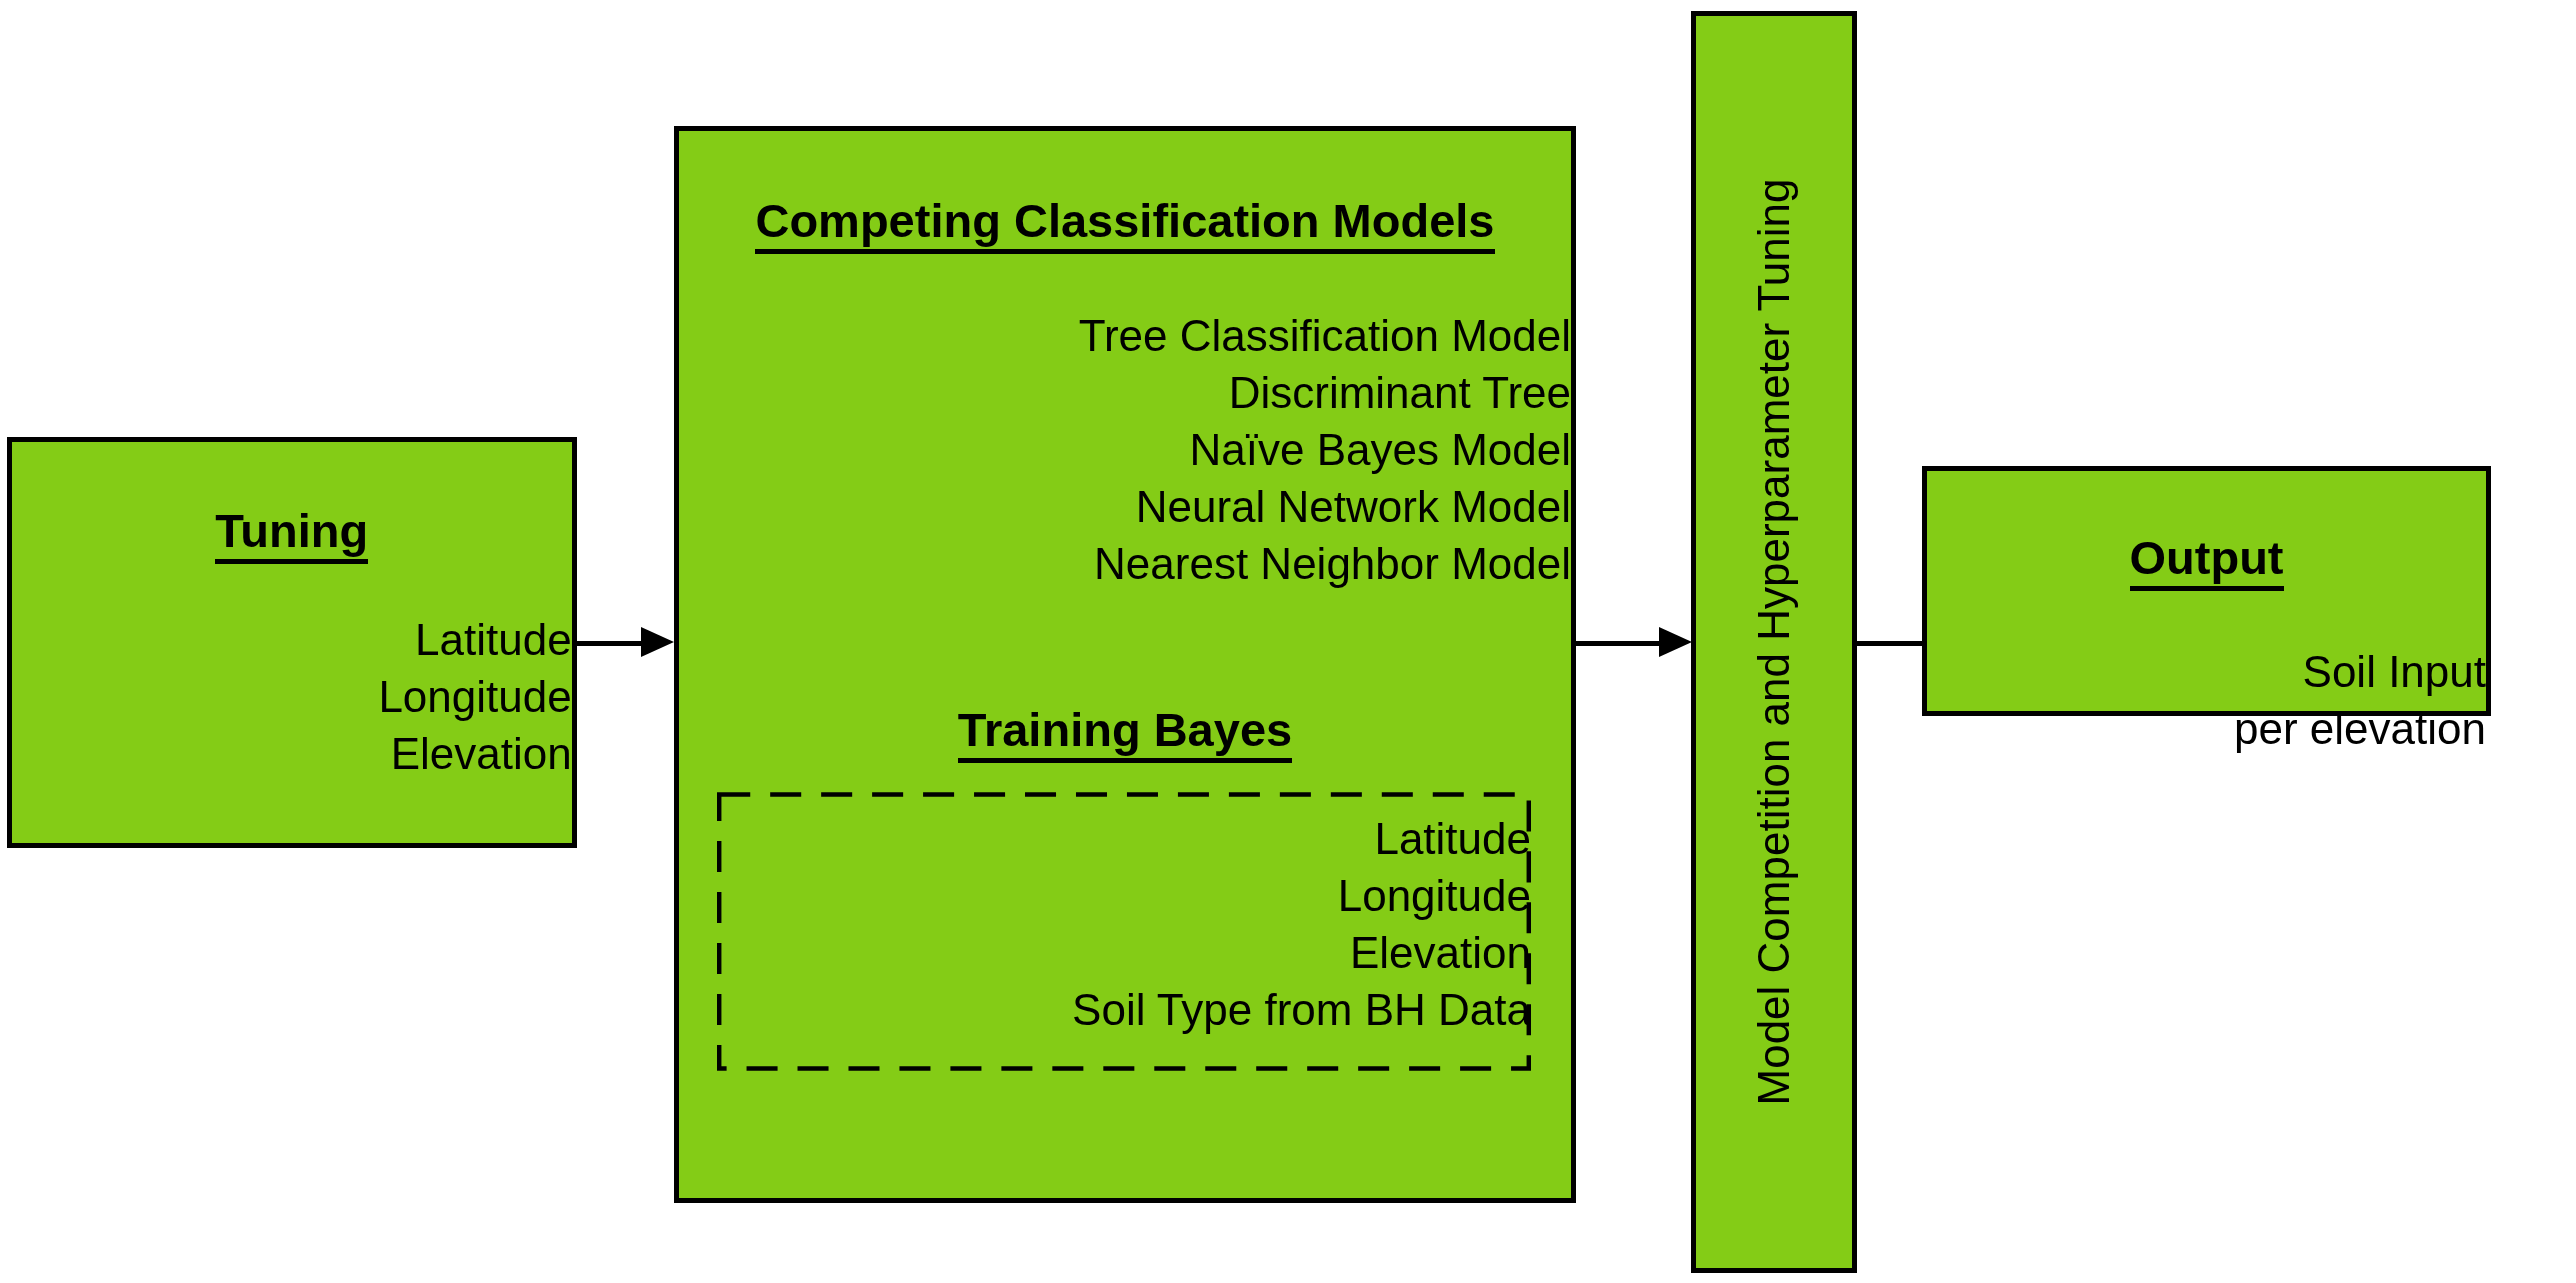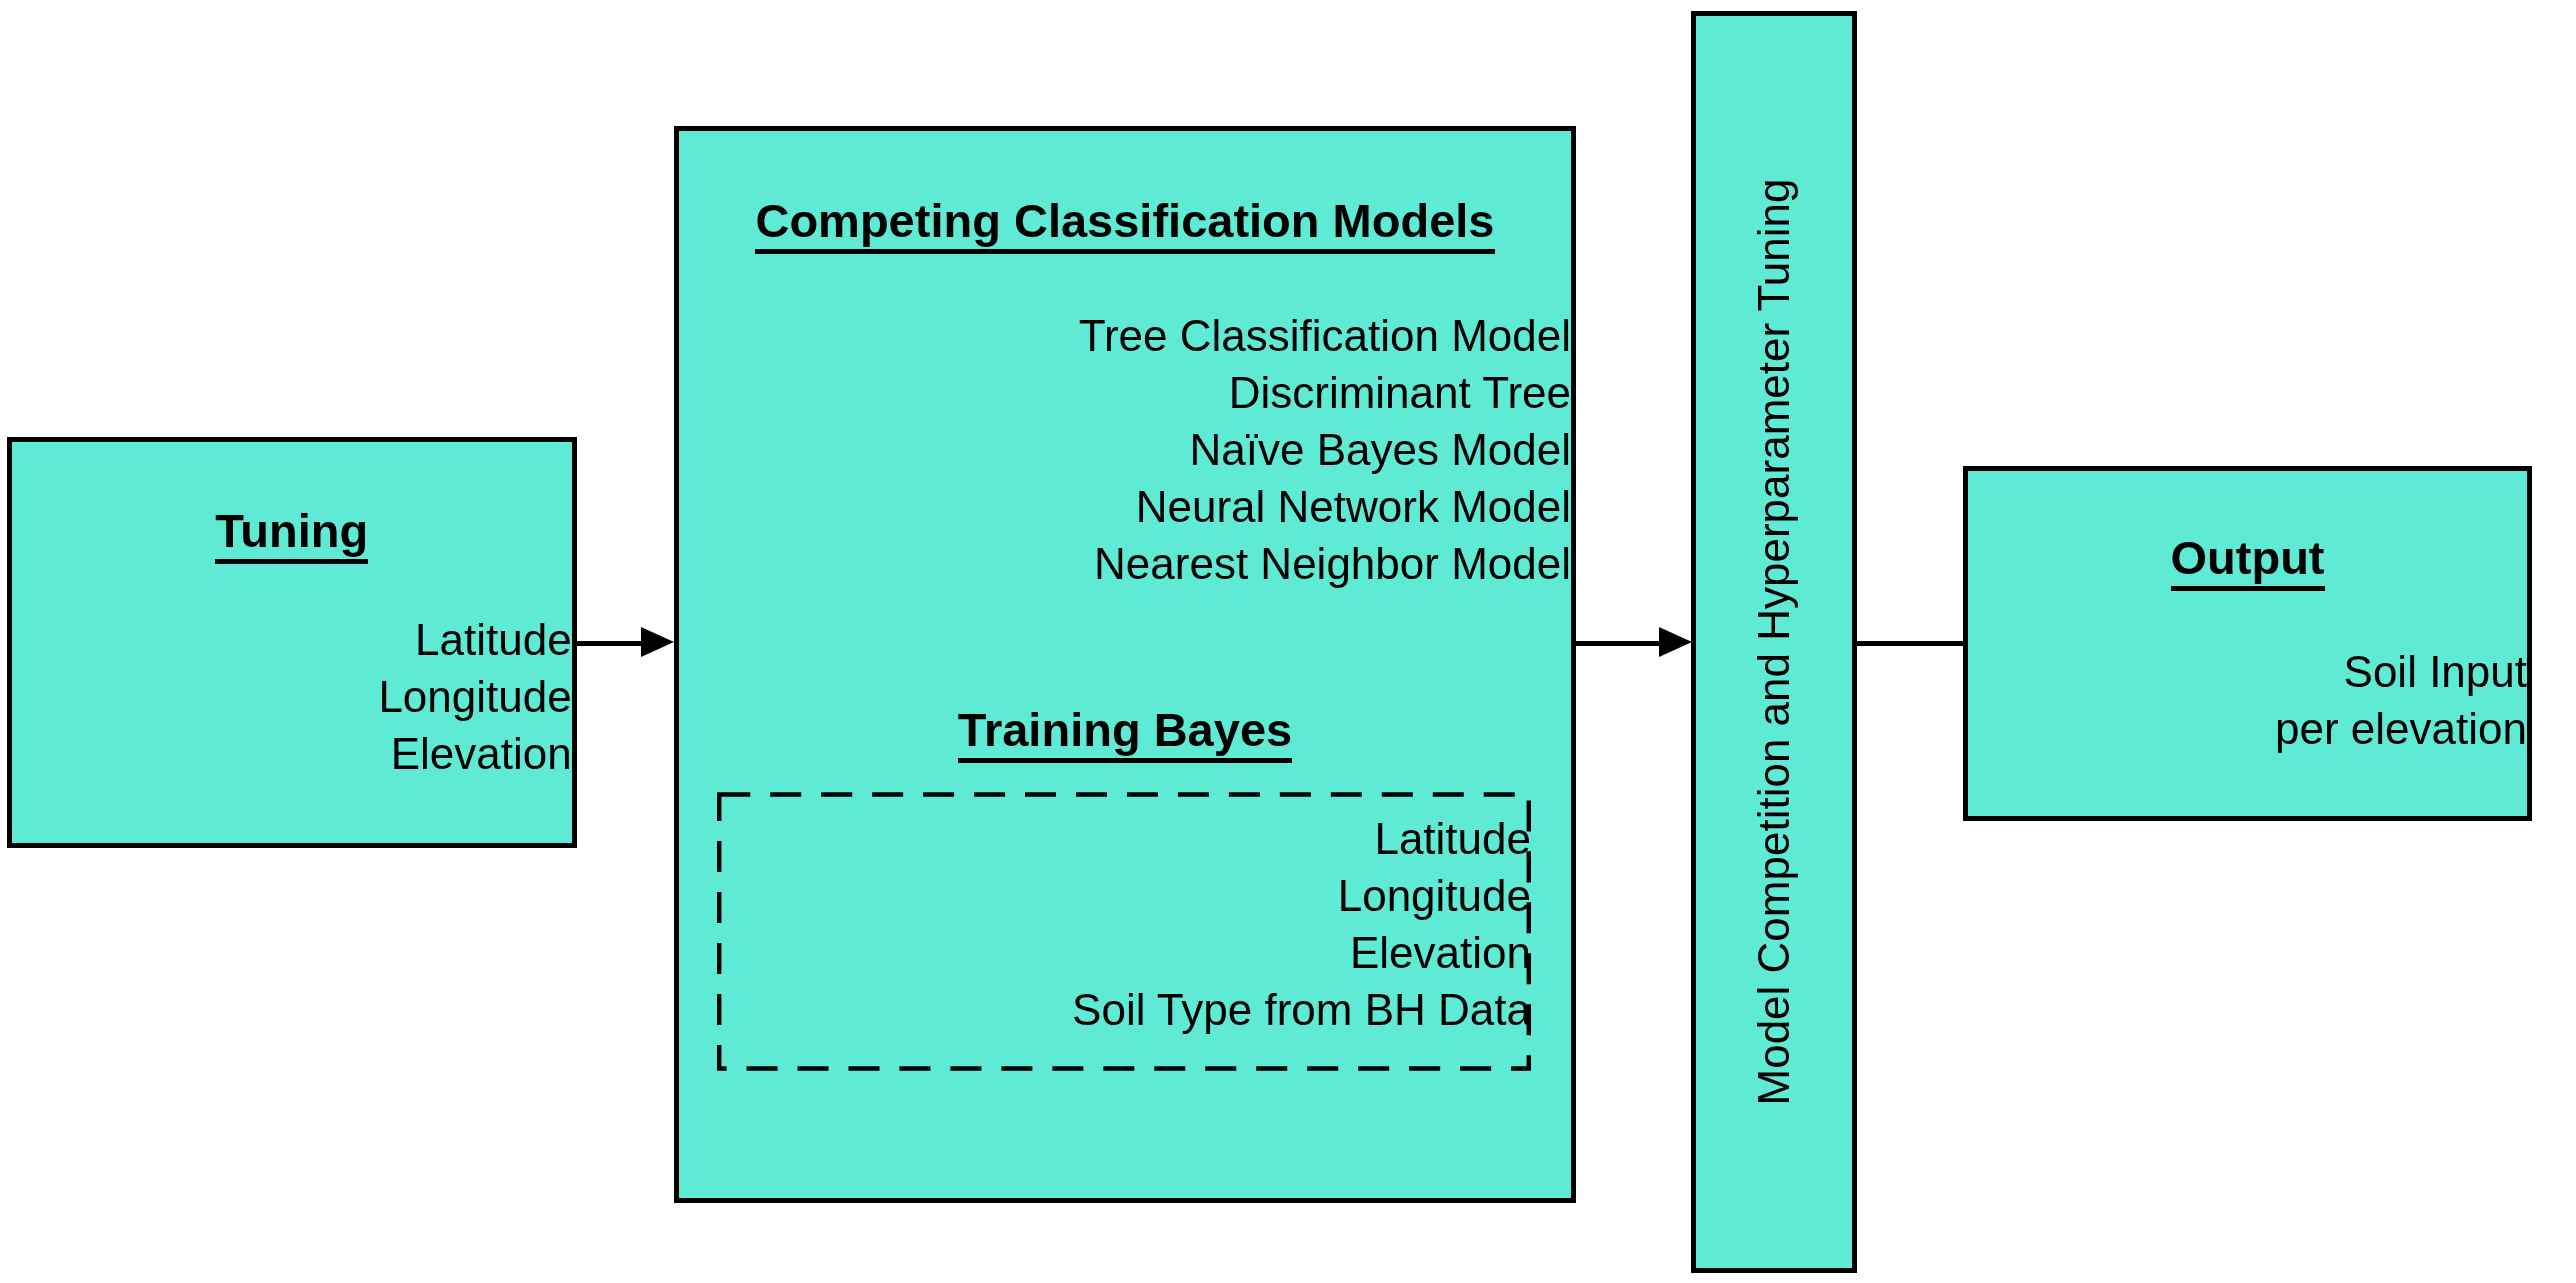--- a/index.html
+++ b/index.html
@@ -12,28 +12,28 @@
     width: 2576px;
     height: 1284px;
     background: #ffffff;
     font-family: "Liberation Sans", sans-serif;
     color: #000000;
     overflow: hidden;
   }
   .box {
     position: absolute;
     border: 5.2px solid #000000;
-    background: #5eead4;
+    background: #84cc16;
     box-sizing: border-box;
   }
   .input-box  { left: 6.7px;    top: 437px; width: 570px;  height: 411px; }
   .models-box { left: 674px;  top: 126px; width: 902px; height: 1077px; }
   .tuning-box { left: 1691px; top: 11px;  width: 166px;  height: 1262px;
                 display: flex; align-items: center; justify-content: center; }
-  .output-box { left: 1963px; top: 466px; width: 569px;  height: 355px; }
+  .output-box { left: 1922px; top: 466px; width: 569px;  height: 250px; }
 
   .abs { position: absolute; left: 0; right: 0; text-align: center; }
 
   .title {
     font-size: 47px;
     font-weight: bold;
     line-height: 57px;
     white-space: nowrap;
   }
   .title .u {

